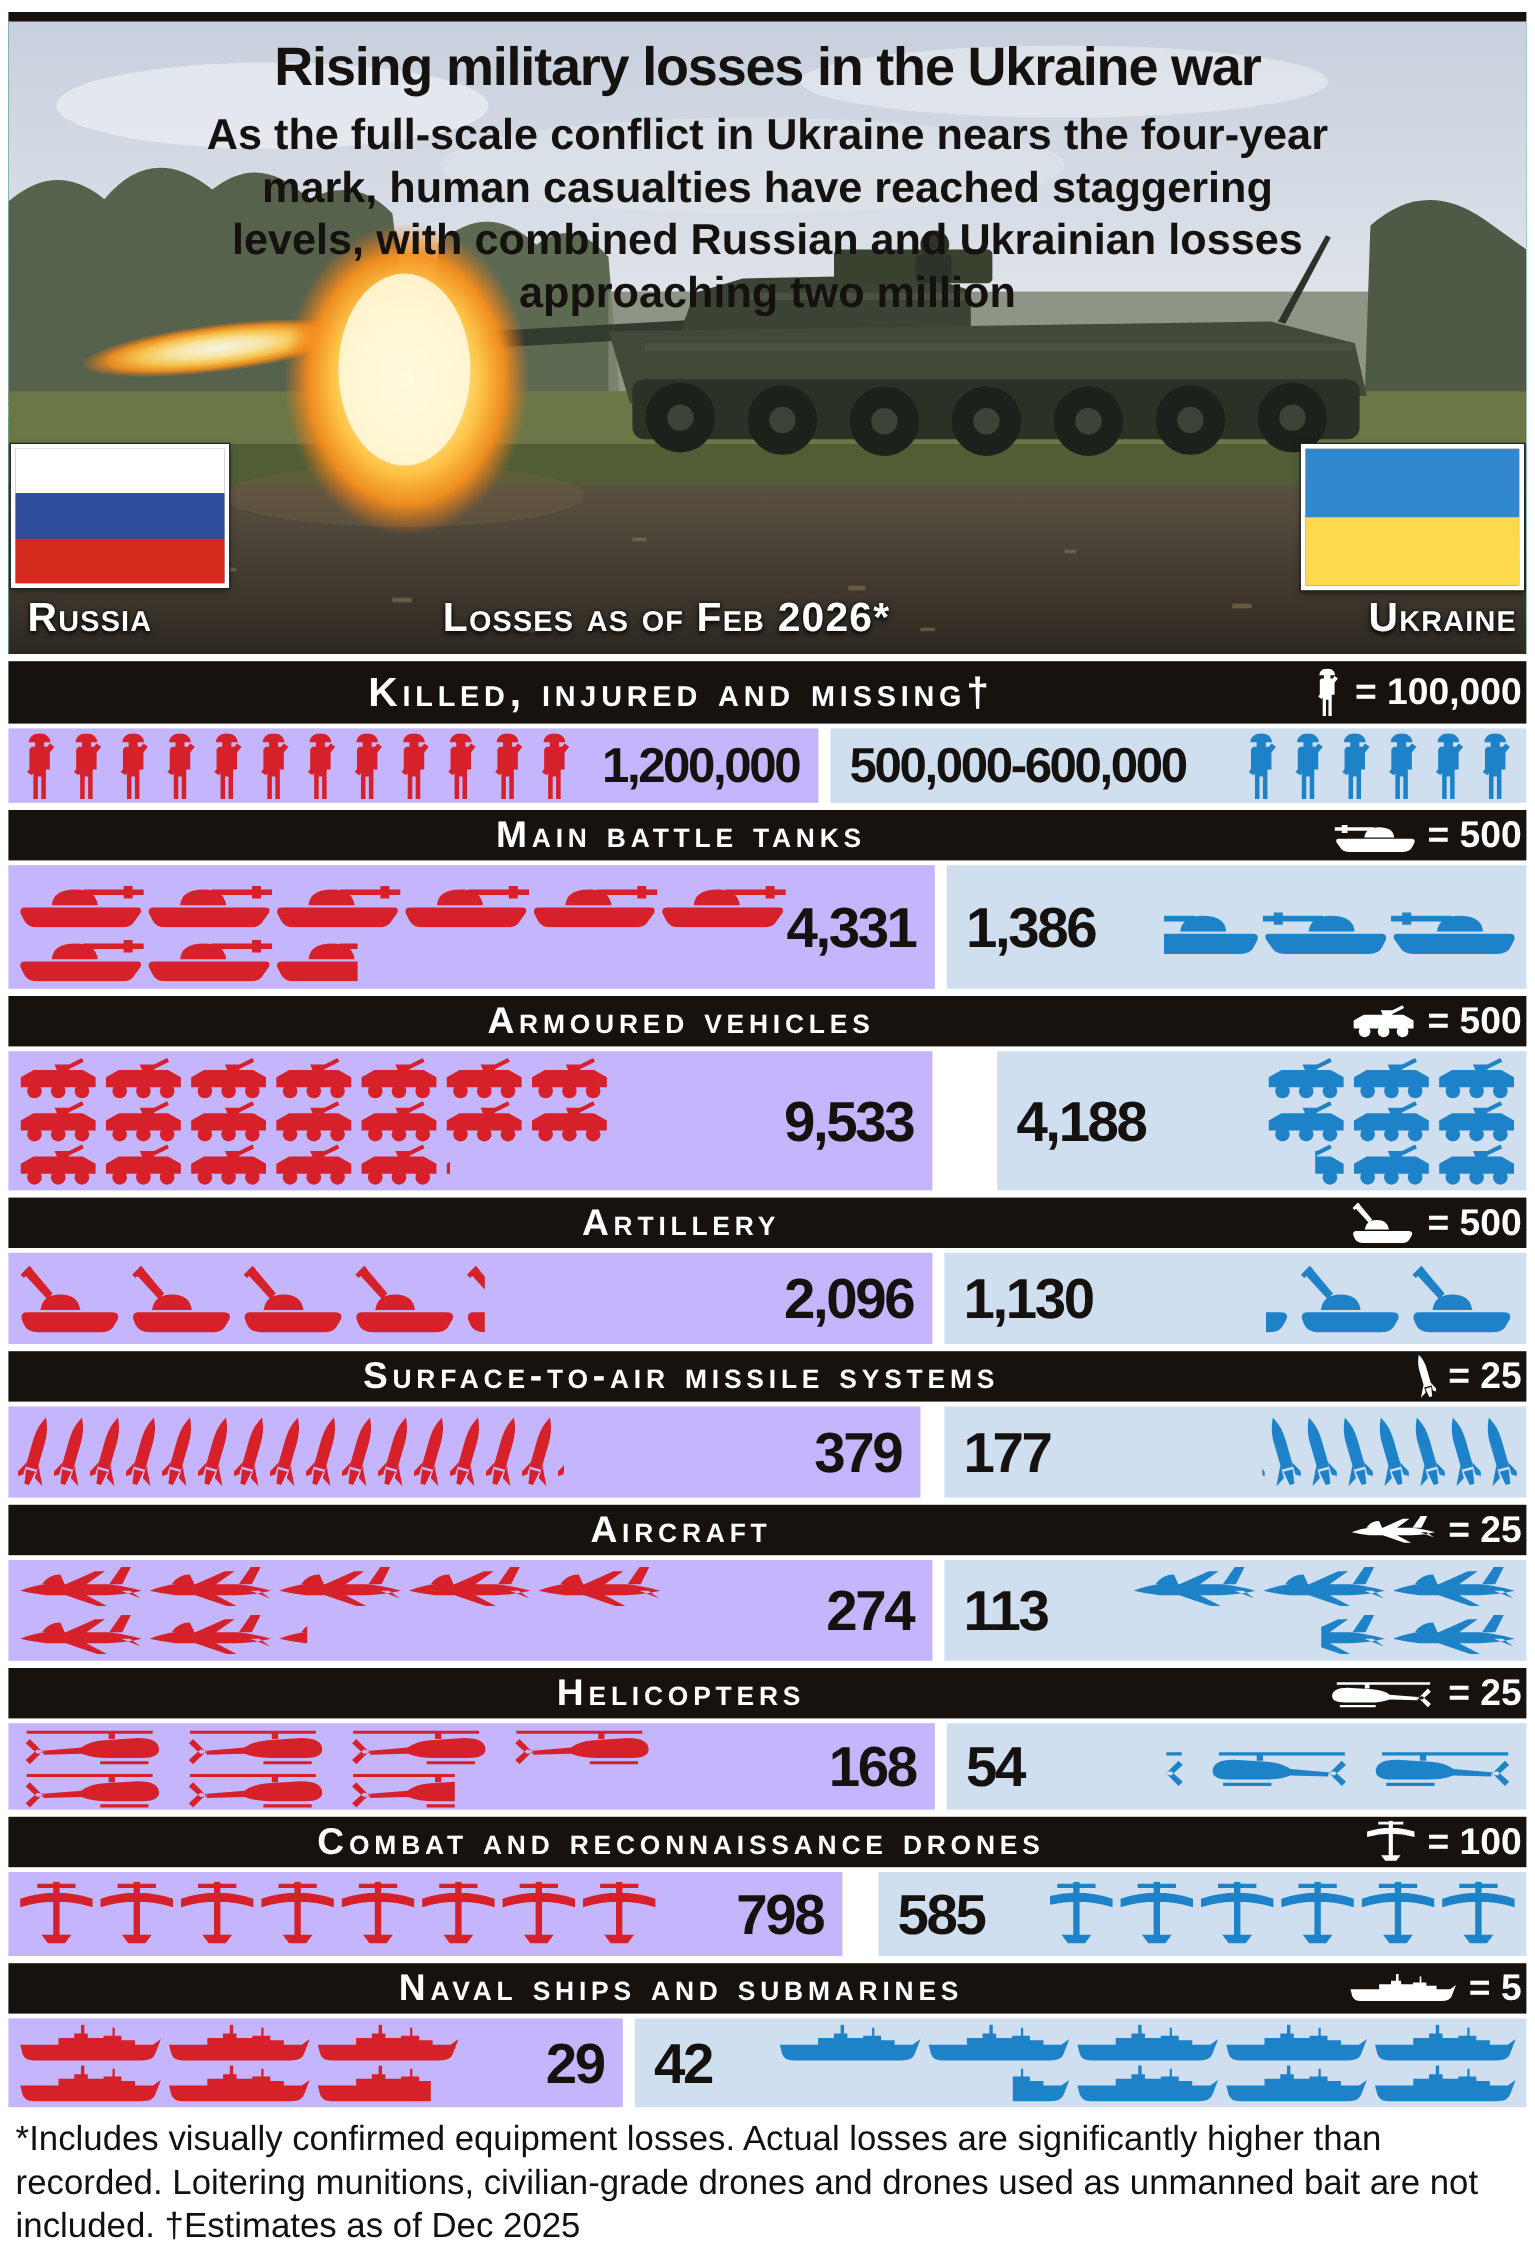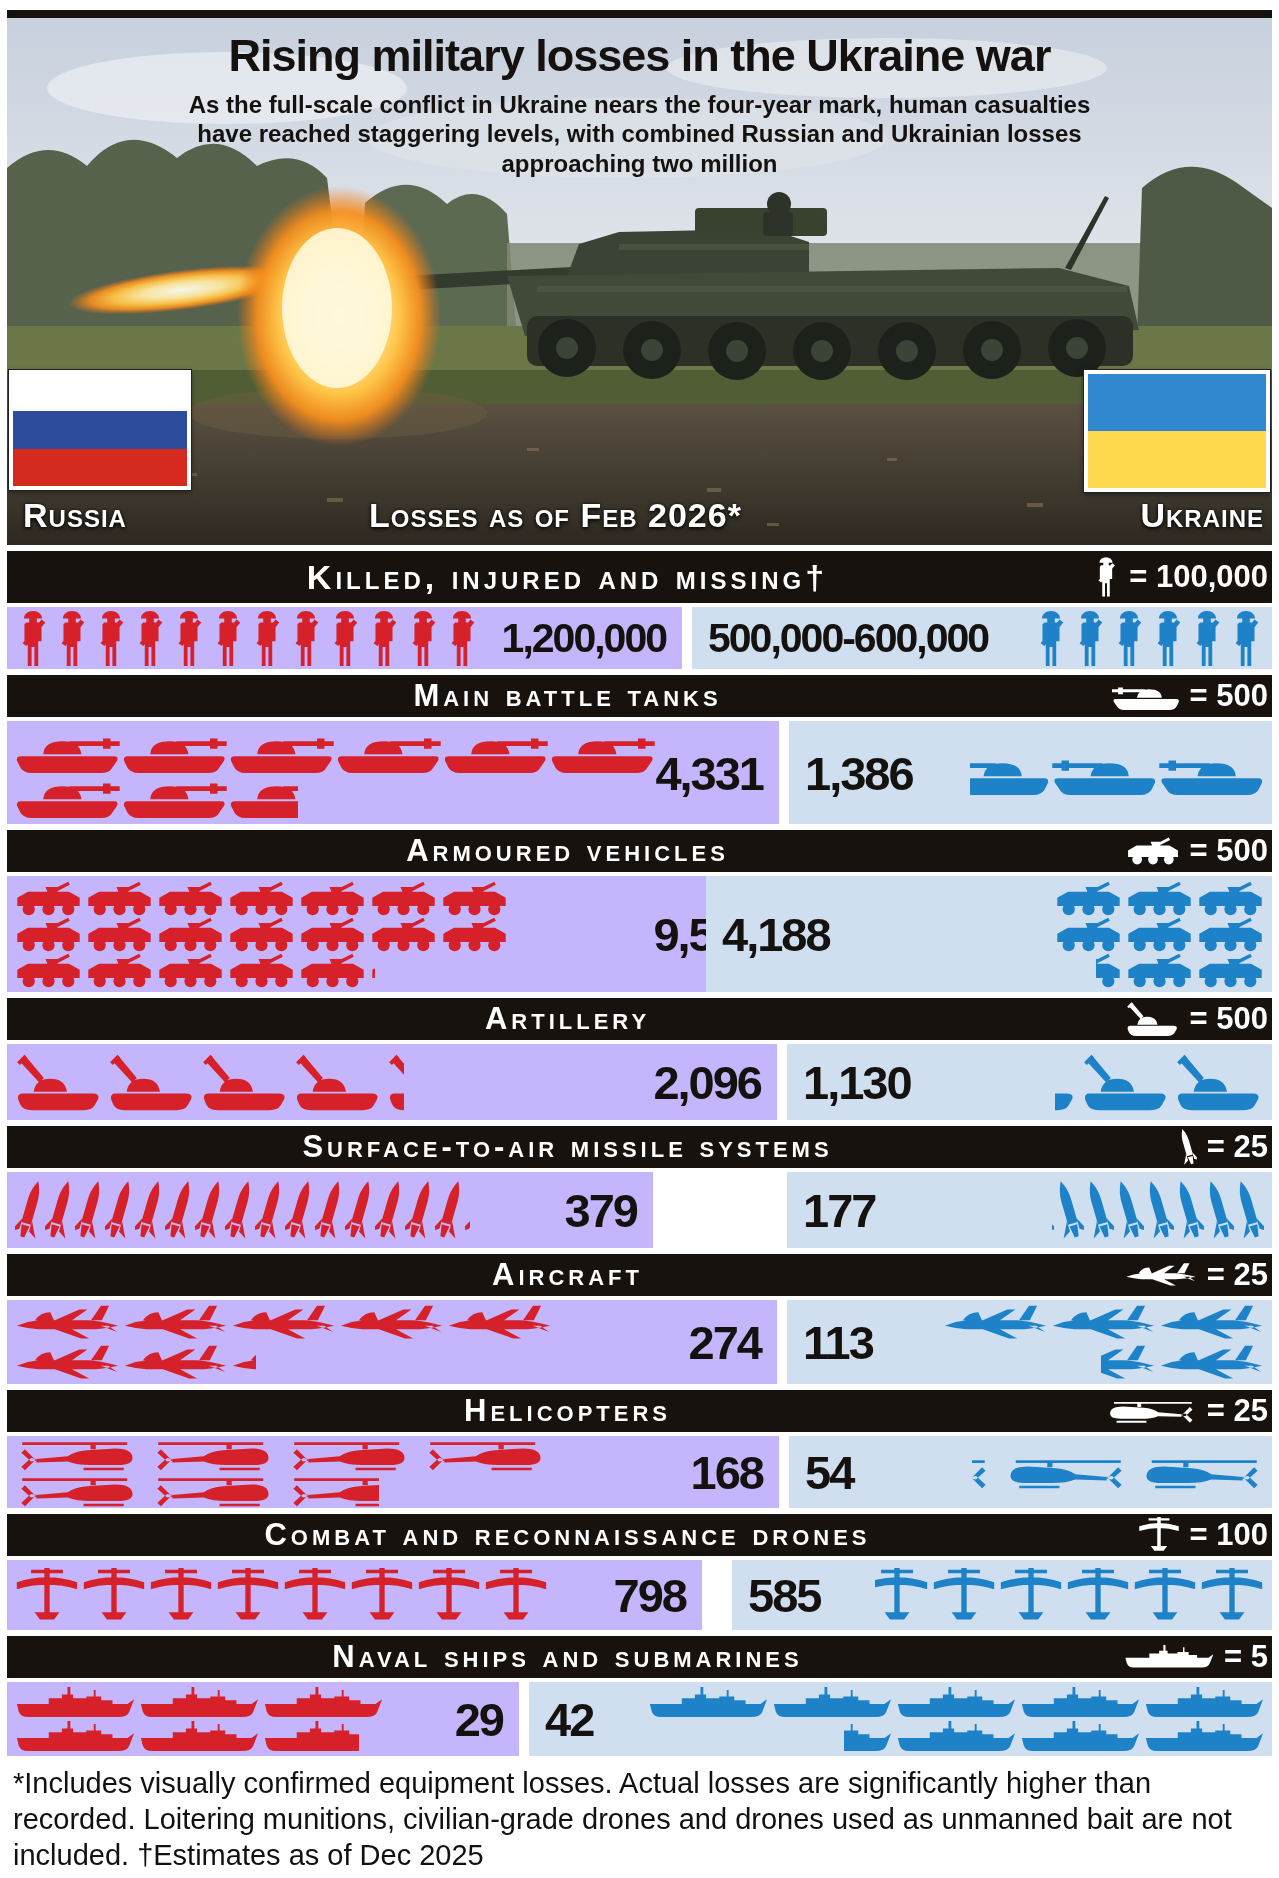--- a/index.html
+++ b/index.html
@@ -5,21 +5,21 @@
   html,body{margin:0;padding:0;background:#fff;}
   body{width:1279px;font-family:"Liberation Sans",sans-serif;-webkit-font-smoothing:antialiased;}
   .page{width:1265px;margin:0 7px;padding-top:10px;}
   .topbar{height:8px;background:#17120e;}
   
   .photo{position:relative;width:1265px;height:527px;overflow:hidden;background:#0f766e;}
   .photo svg.scene{position:absolute;left:0;top:0;}
   .head-title{position:absolute;left:0;top:12px;width:100%;text-align:center;
     font-size:45px;font-weight:700;letter-spacing:-1px;color:#14110e;}
   .head-sub{position:absolute;left:50%;top:72px;transform:translateX(-50%);width:960px;text-align:center;
-    font-size:24px;font-weight:700;line-height:1.22;color:#14110e;}
+    font-size:36px;font-weight:700;line-height:1.22;color:#14110e;}
   .flag{position:absolute;border:4px solid #fff;outline:1px solid #222;box-shadow:0 2px 5px rgba(0,0,0,.5);}
   .flag-ru{left:2px;top:352px;width:174px;height:112px;}
   .flag-ru .b{height:33.3%;}
   .flag-ua{right:2px;top:352px;width:178px;height:114px;}
   .flag-ua .b{height:50%;}
   .photo-label{position:absolute;color:#fff;font-weight:700;font-variant:small-caps;font-size:34px;
     text-shadow:0 2px 4px rgba(0,0,0,.85),0 0 3px rgba(0,0,0,.7);letter-spacing:1px;}
   .lbl-ru{left:16px;top:478px;}
   .lbl-losses{left:362px;top:478px;}
   .lbl-ua{right:8px;top:478px;}
@@ -444,21 +444,21 @@
                 </svg>
                 <span class="pw clipR" style="width: 5px; height: 35px;">
                   <svg class="pict red" width="67" height="35" viewBox="0 0 88 46">
                     <use href="#i-apc"></use>
                   </svg>
                 </span>
               </div>
             </div>
             <span class="val r">9,533</span>
           </div>
-          <div class="panel blue" style="width: 566px; text-decoration: underline;">
+          <div class="panel blue" style="width: 441px; text-decoration: underline;">
             <span class="val l">4,188</span>
             <div class="rows right">
               <div class="irow blu" style="gap: 4px; margin-top: 1px;">
                 <svg class="pict blu" width="67" height="35" viewBox="0 0 88 46">
                   <use href="#i-apc"></use>
                 </svg>
                 <svg class="pict blu" width="67" height="35" viewBox="0 0 88 46">
                   <use href="#i-apc"></use>
                 </svg>
                 <svg class="pict blu" width="67" height="35" viewBox="0 0 88 46">
@@ -552,21 +552,21 @@
         <div class="bar">
           <div class="bar-title">Surface-to-air missile systems</div>
           <div class="bar-legend">
             <svg class="pict wht mir" width="19" height="40" viewBox="0 0 30 64">
               <use href="#i-sam"></use>
             </svg>
             <span class="eq">= 25</span>
           </div>
         </div>
         <div class="panels" style="height: 76px;">
-          <div class="panel pink" style="width: 646px;">
+          <div class="panel pink" style="width: 760px;">
             <div class="rows left">
               <div class="irow red" style="gap: 0px; margin-top: 0px;">
                 <svg class="pict red" width="30" height="64" viewBox="0 0 30 64">
                   <use href="#i-sam"></use>
                 </svg>
                 <svg class="pict red" width="30" height="64" viewBox="0 0 30 64">
                   <use href="#i-sam"></use>
                 </svg>
                 <svg class="pict red" width="30" height="64" viewBox="0 0 30 64">
                   <use href="#i-sam"></use>

